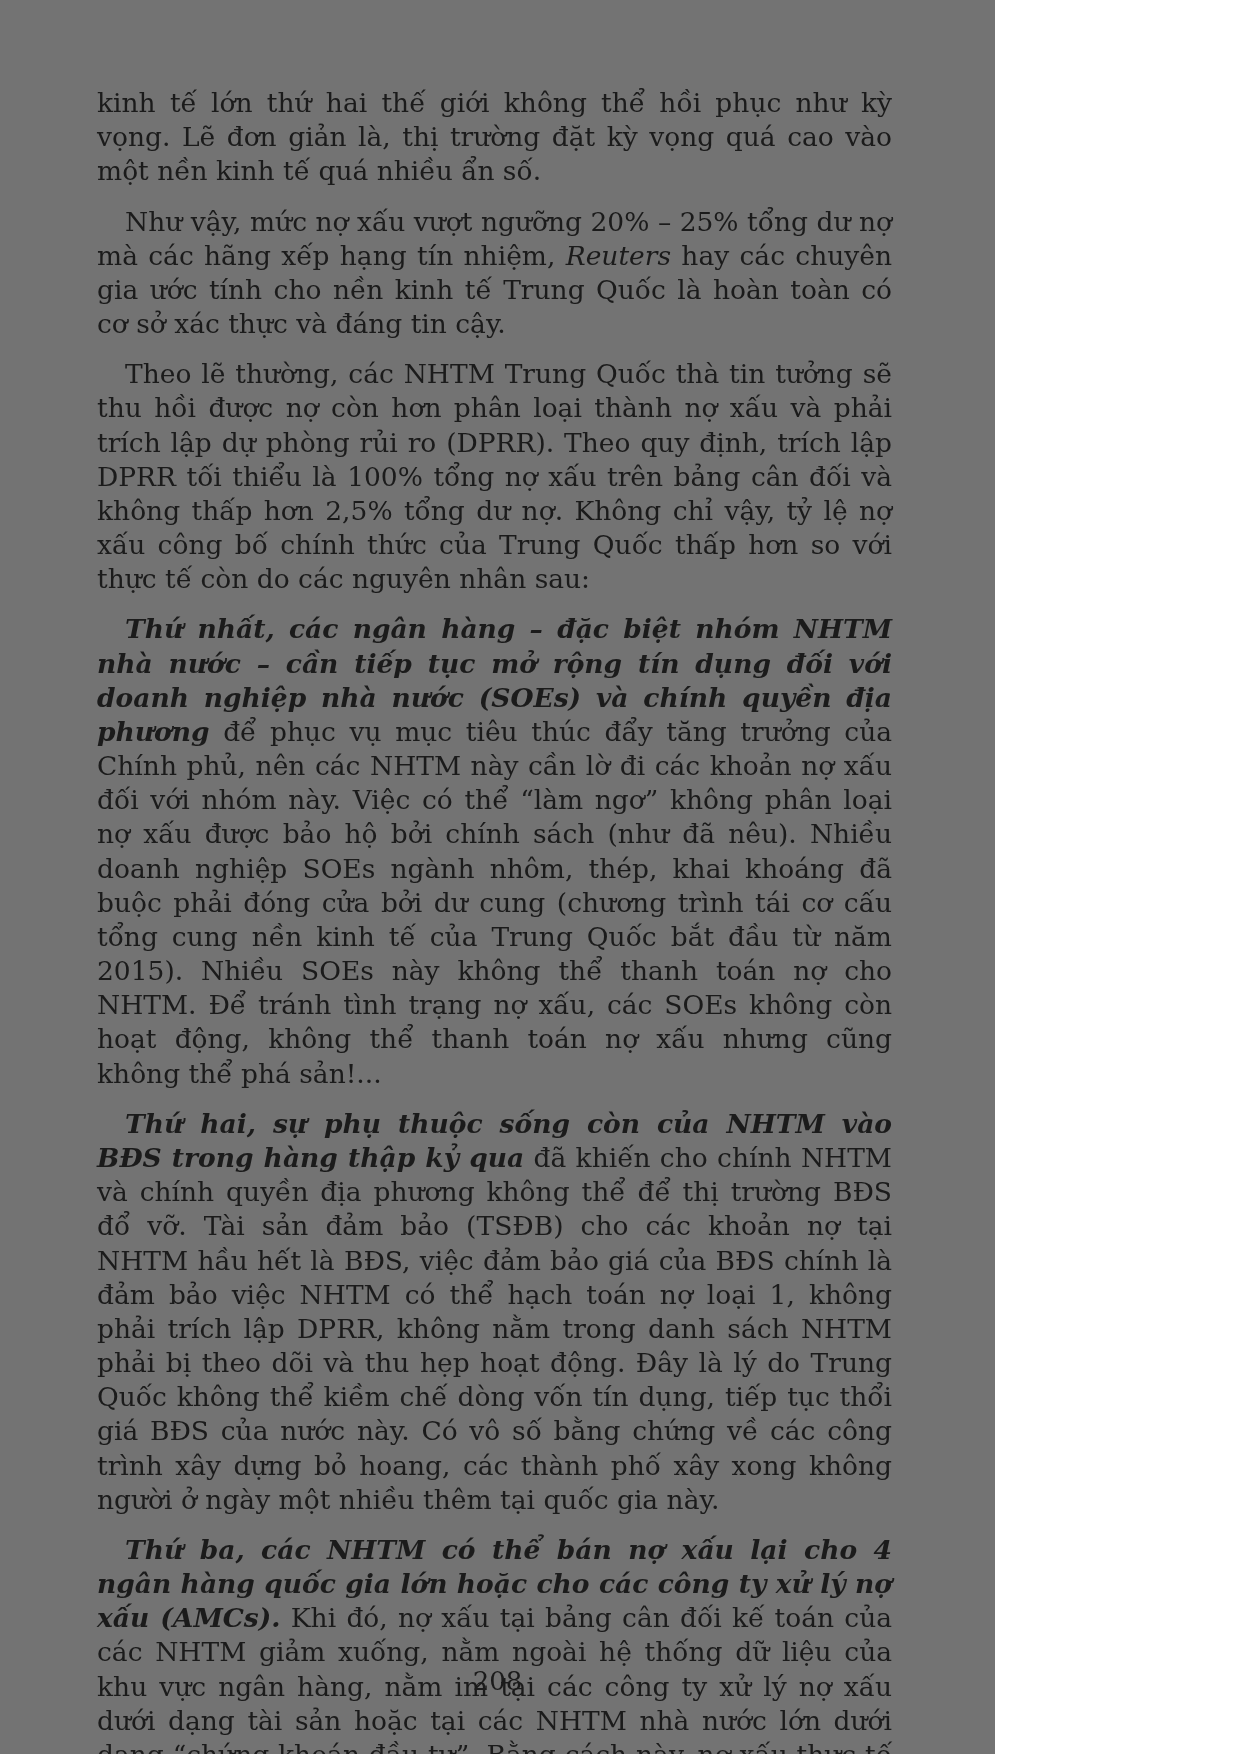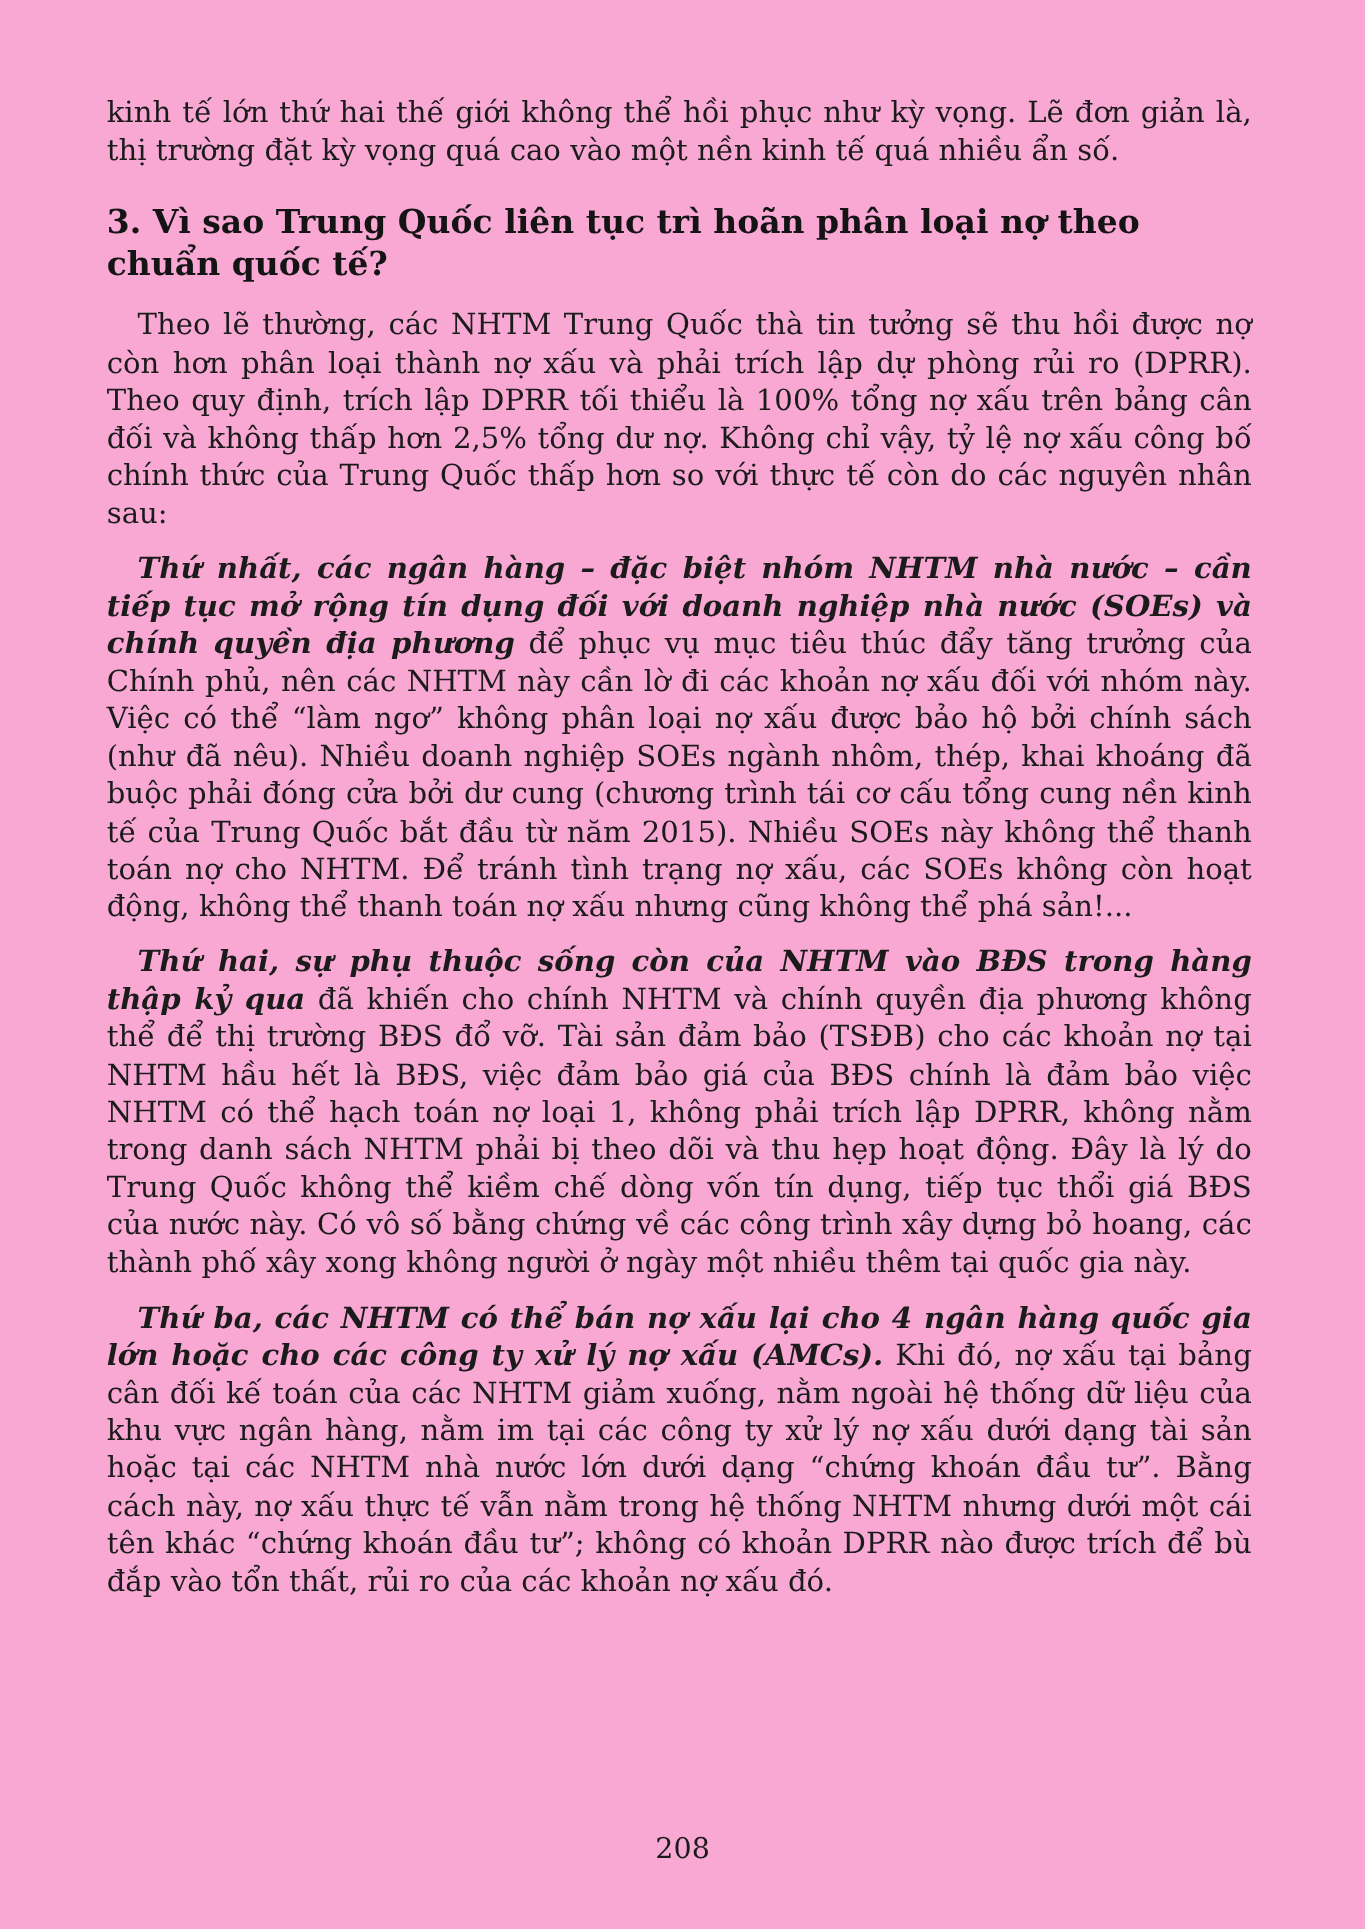--- a/index.html
+++ b/index.html
@@ -2,24 +2,24 @@
 <html lang="vi"><head>
 <meta charset="utf-8">
 <style>
   html, body {
     margin: 0;
     padding: 0;
     background: #ffffff;
   }
   .page {
     position: relative;
-    width: 1241px;
+    width: 995px;
     height: 1754px;
     box-sizing: border-box;
-    background: #f9a8d4;
+    background: #737373;
     padding: 86px 103px 0 97px;
     font-family: "DejaVu Serif", "Liberation Serif", serif;
     color: #1b1b1b;
     overflow: hidden;
   }
   .para {
     font-size: 26.5px;
     line-height: 1.29;
     text-align: justify;
     text-justify: inter-word;
@@ -55,22 +55,22 @@
     color: #1b1b1b;
   }
 </style>
 </head>
 <body>
 
 <div class="page">
 
   <p class="para no-indent">kinh tế lớn thứ hai thế giới không thể hồi phục như kỳ vọng. Lẽ đơn giản là, thị trường đặt kỳ vọng quá cao vào một nền kinh tế quá nhiều ẩn số.</p>
 
+  <p class="para"><span>Như vậy, mức nợ xấu vượt ngưỡng 20% – 25% tổng dư nợ mà các hãng xếp hạng tín nhiệm, </span><span class="italic">Reuters</span><span> hay các chuyên gia ước tính cho nền kinh tế Trung Quốc là hoàn toàn có cơ sở xác thực và đáng tin cậy.</span></p>
 
-  <h2 class="heading">3. Vì sao Trung Quốc liên tục trì hoãn phân loại nợ theo chuẩn quốc tế?</h2>
 
   <p class="para">Theo lẽ thường, các NHTM Trung Quốc thà tin tưởng sẽ thu hồi được nợ còn hơn phân loại thành nợ xấu và phải trích lập dự phòng rủi ro (DPRR). Theo quy định, trích lập DPRR tối thiểu là 100% tổng nợ xấu trên bảng cân đối và không thấp hơn 2,5% tổng dư nợ. Không chỉ vậy, tỷ lệ nợ xấu công bố chính thức của Trung Quốc thấp hơn so với thực tế còn do các nguyên nhân sau:</p>
 
   <p class="para"><span class="lead">Thứ nhất, các ngân hàng – đặc biệt nhóm NHTM nhà nước – cần tiếp tục mở rộng tín dụng đối với doanh nghiệp nhà nước (SOEs) và chính quyền địa phương</span><span> để phục vụ mục tiêu thúc đẩy tăng trưởng của Chính phủ, nên các NHTM này cần lờ đi các khoản nợ xấu đối với nhóm này. Việc có thể “làm ngơ” không phân loại nợ xấu được bảo hộ bởi chính sách (như đã nêu). Nhiều doanh nghiệp SOEs ngành nhôm, thép, khai khoáng đã buộc phải đóng cửa bởi dư cung (chương trình tái cơ cấu tổng cung nền kinh tế của Trung Quốc bắt đầu từ năm 2015). Nhiều SOEs này không thể thanh toán nợ cho NHTM. Để tránh tình trạng nợ xấu, các SOEs không còn hoạt động, không thể thanh toán nợ xấu nhưng cũng không thể phá sản!...</span></p>
 
   <p class="para"><span class="lead">Thứ hai, sự phụ thuộc sống còn của NHTM vào BĐS trong hàng thập kỷ qua</span><span> đã khiến cho chính NHTM và chính quyền địa phương không thể để thị trường BĐS đổ vỡ. Tài sản đảm bảo (TSĐB) cho các khoản nợ tại NHTM hầu hết là BĐS, việc đảm bảo giá của BĐS chính là đảm bảo việc NHTM có thể hạch toán nợ loại 1, không phải trích lập DPRR, không nằm trong danh sách NHTM phải bị theo dõi và thu hẹp hoạt động. Đây là lý do Trung Quốc không thể kiềm chế dòng vốn tín dụng, tiếp tục thổi giá BĐS của nước này. Có vô số bằng chứng về các công trình xây dựng bỏ hoang, các thành phố xây xong không người ở ngày một nhiều thêm tại quốc gia này.</span></p>
 
   <p class="para"><span class="lead">Thứ ba, các NHTM có thể bán nợ xấu lại cho 4 ngân hàng quốc gia lớn hoặc cho các công ty xử lý nợ xấu (AMCs).</span><span> Khi đó, nợ xấu tại bảng cân đối kế toán của các NHTM giảm xuống, nằm ngoài hệ thống dữ liệu của khu vực ngân hàng, nằm im tại các công ty xử lý nợ xấu dưới dạng tài sản hoặc tại các NHTM nhà nước lớn dưới dạng “chứng khoán đầu tư”. Bằng cách này, nợ xấu thực tế vẫn nằm trong hệ thống NHTM nhưng dưới một cái tên khác “chứng khoán đầu tư”; không có khoản DPRR nào được trích để bù đắp vào tổn thất, rủi ro của các khoản nợ xấu đó.</span></p>
 
 

